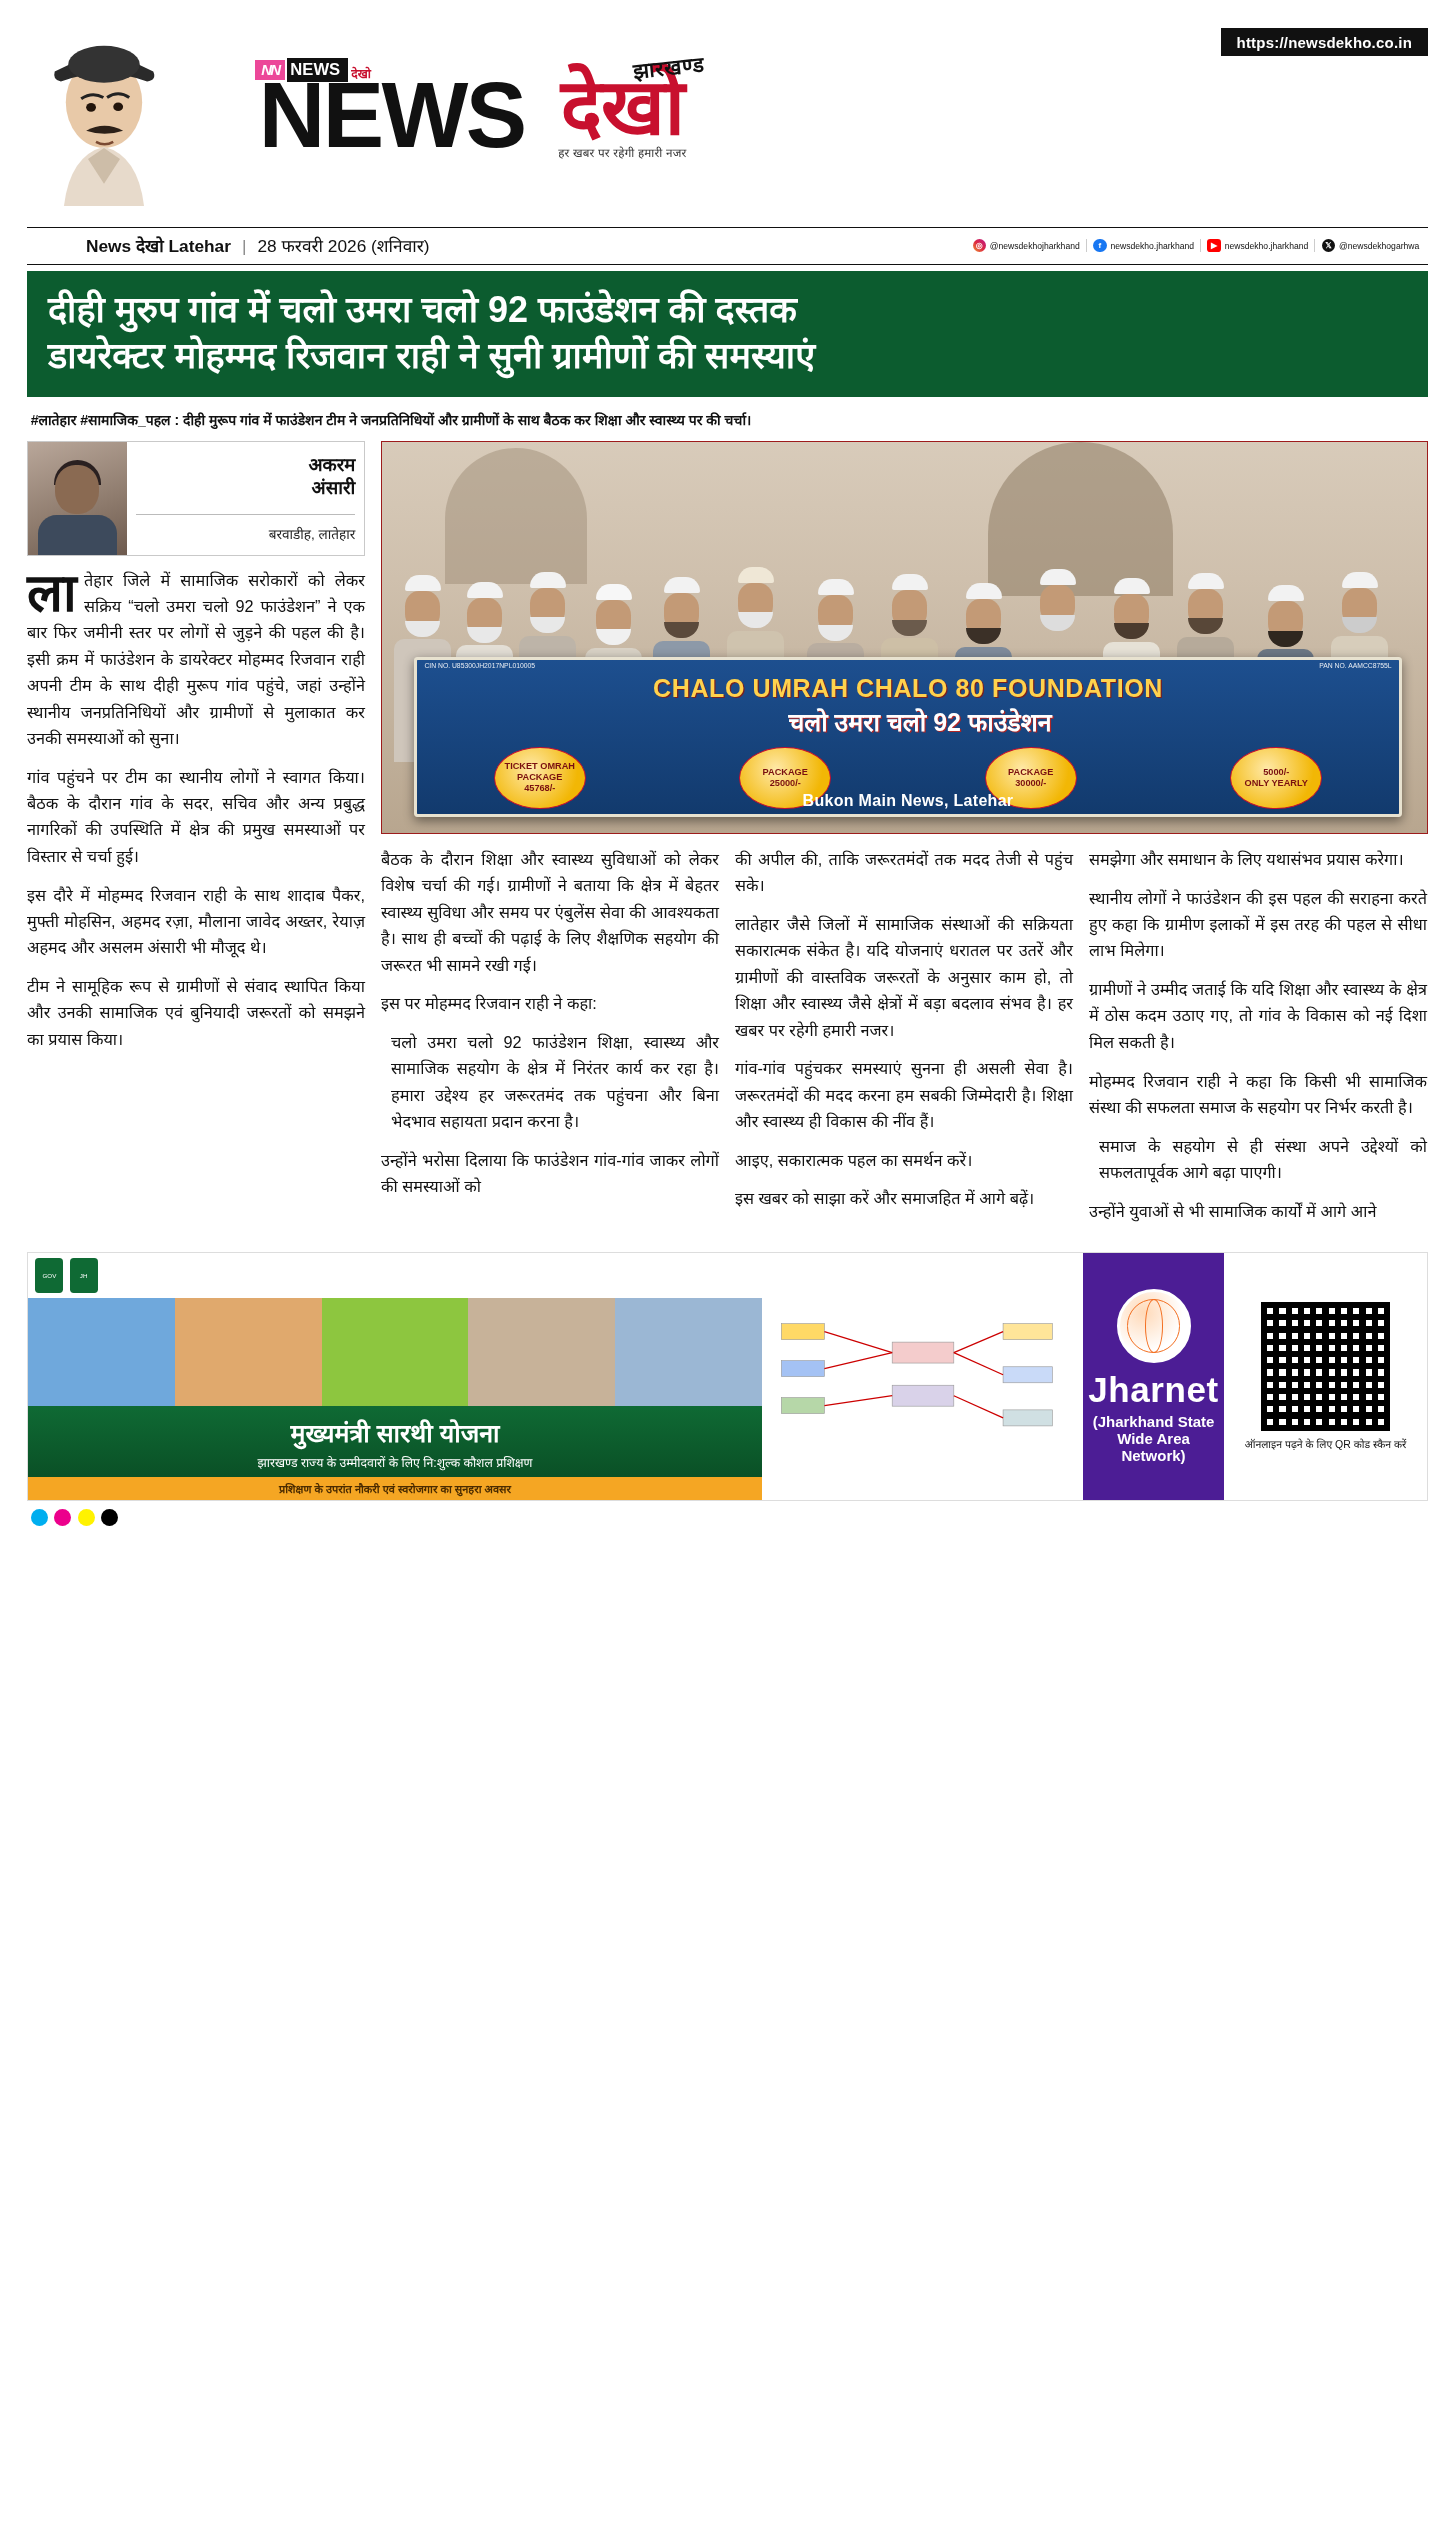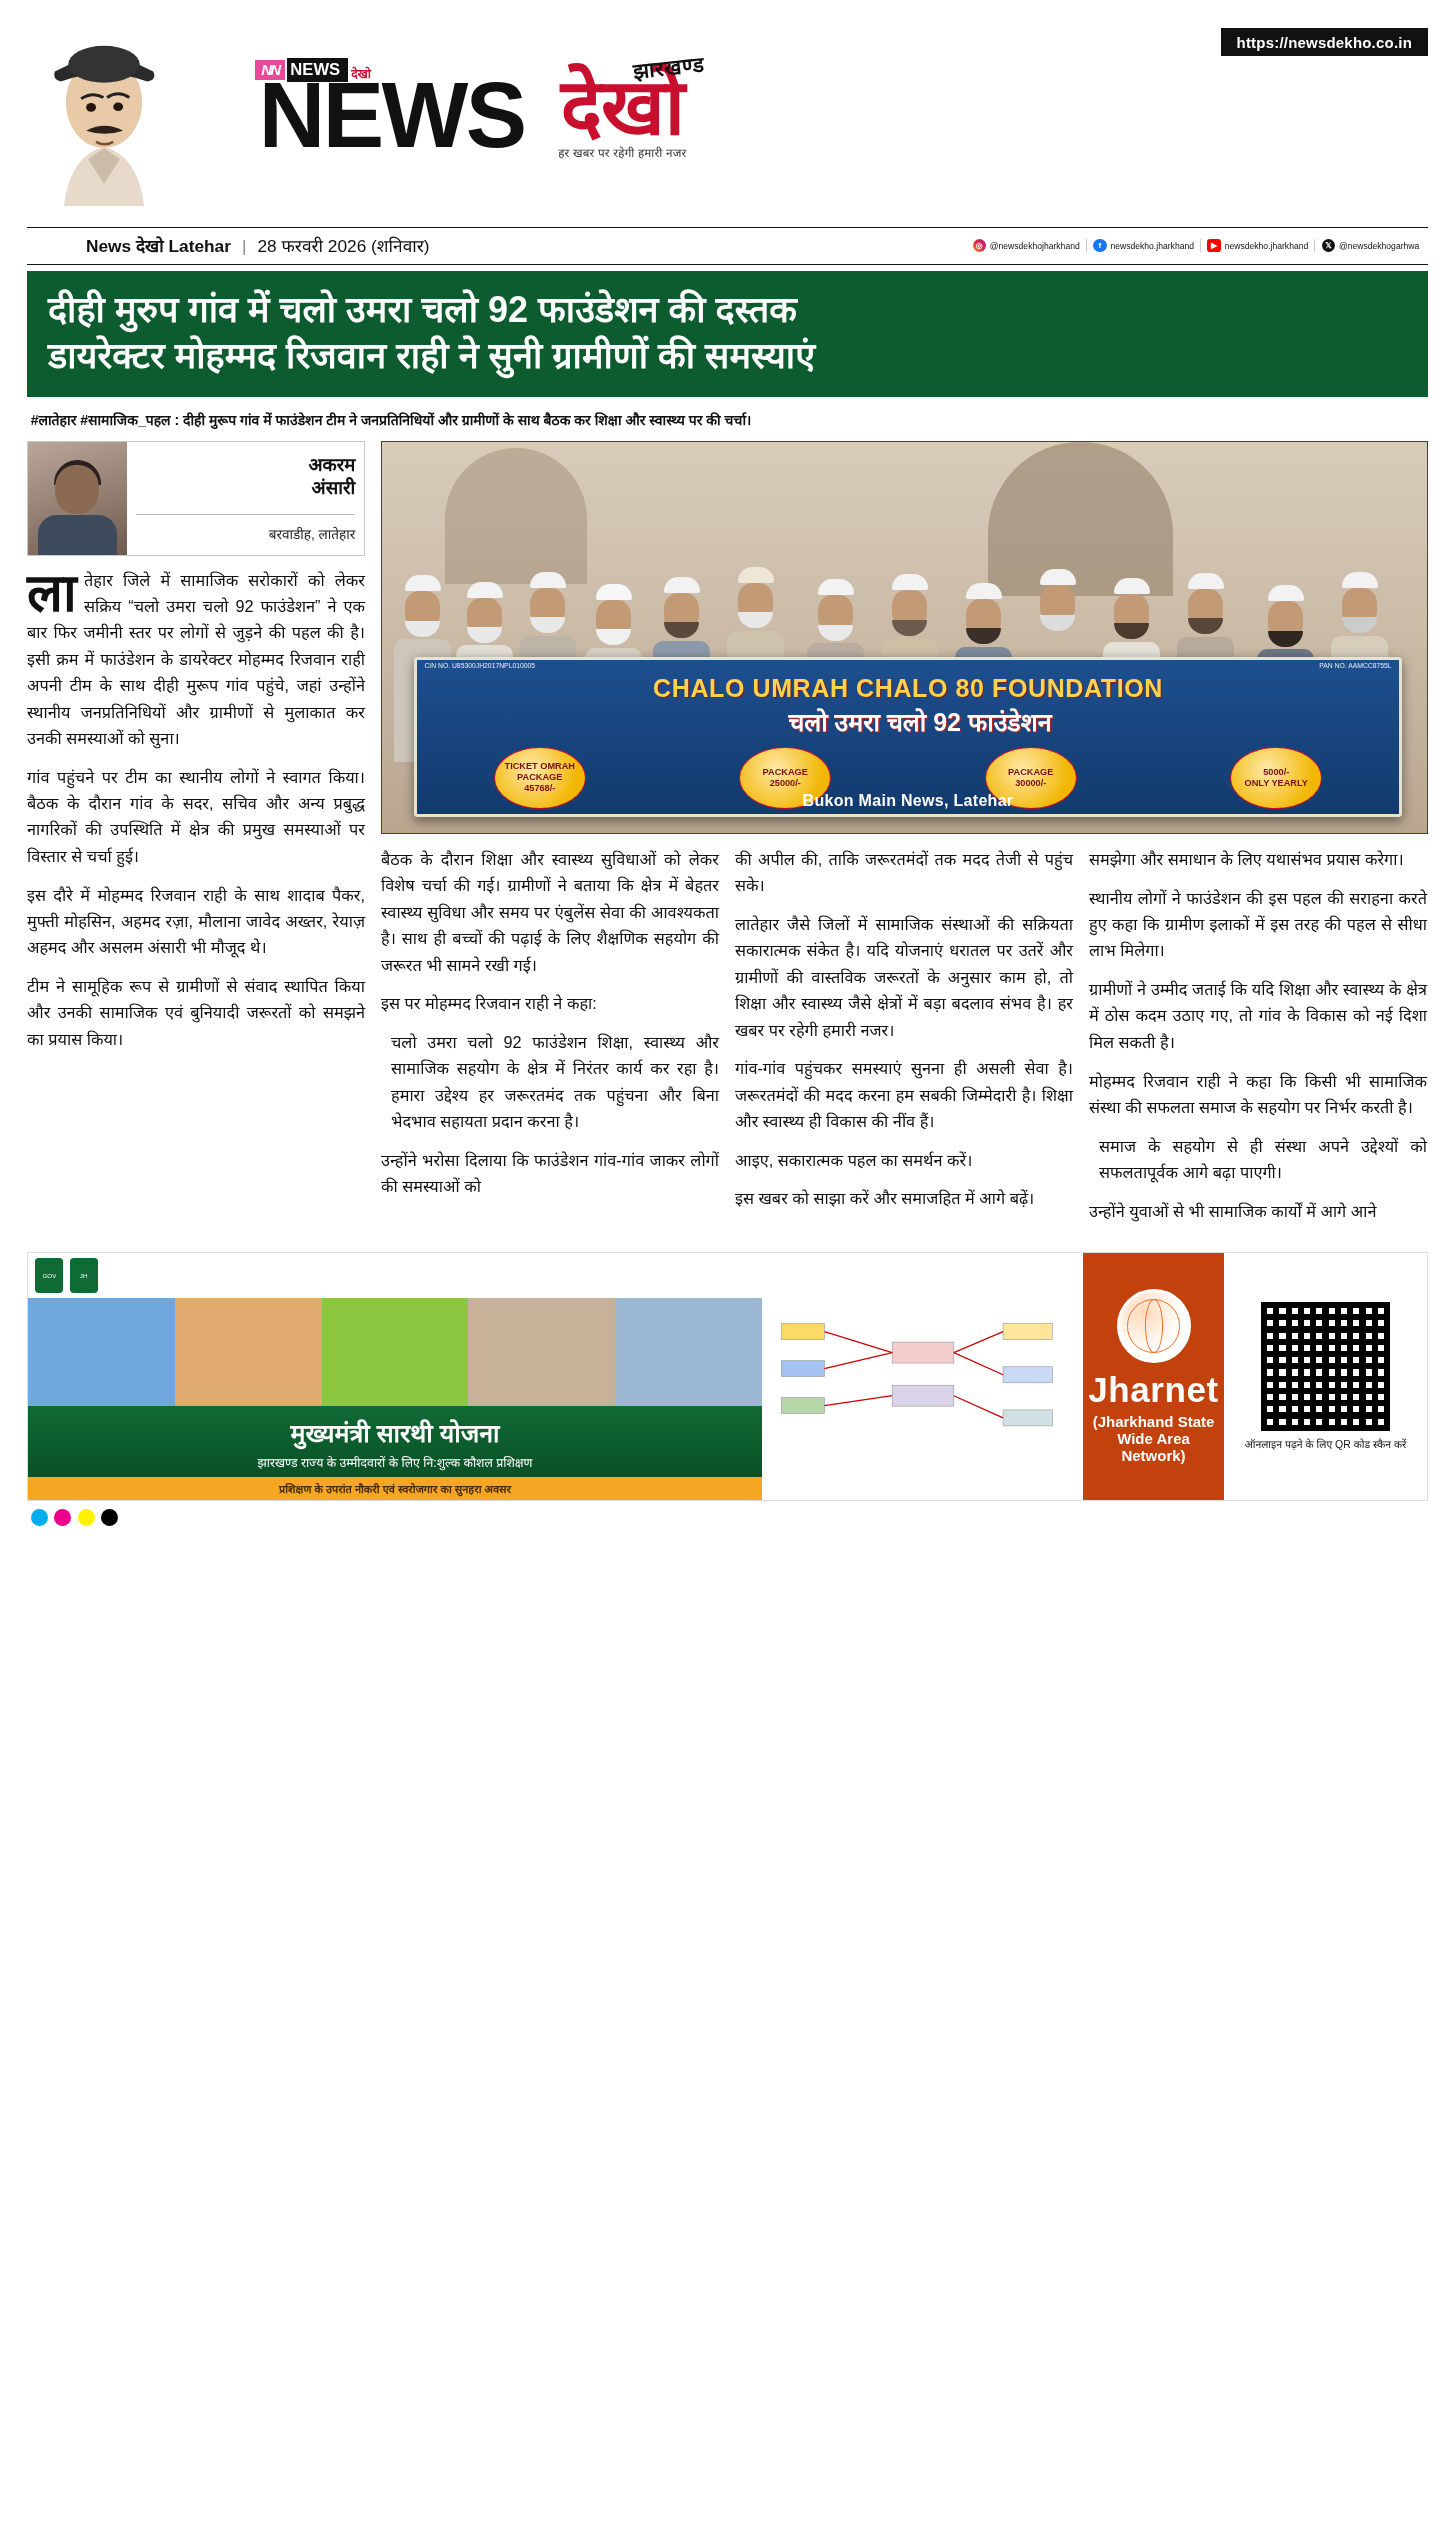--- a/index.html
+++ b/index.html
@@ -375,21 +375,21 @@
   .emblem {
     width: 28px; height: 35px; border-radius: 3.7px;
     background: #0f6a34; color: #fff; font-size: 6.2px;
     display: flex; align-items: center; justify-content: center; text-align: center;
   }
   .ad2 {
     width: 321px; flex: 0 0 321px; background: #ffffff;
     display: flex; align-items: center; justify-content: center;
   }
   .ad3 {
-    flex: 1; background: #c2410c; color: #fff; position: relative;
+    flex: 1; background: #4c1d95; color: #fff; position: relative;
     display: flex; flex-direction: column; align-items: center; justify-content: center;
     padding: 8.6px;
   }
   .jharnet {
     font-size: 35px; font-weight: bold; letter-spacing: 0.6px;
   }
   .jharnet-sub { font-size: 15px; font-weight: bold; margin-top: 2.5px; text-align: center; }
   .globe {
     width: 74px; height: 74px; border-radius: 50%;
     background: radial-gradient(circle at 35% 30%, #ffd9b8, #ffffff 60%);

